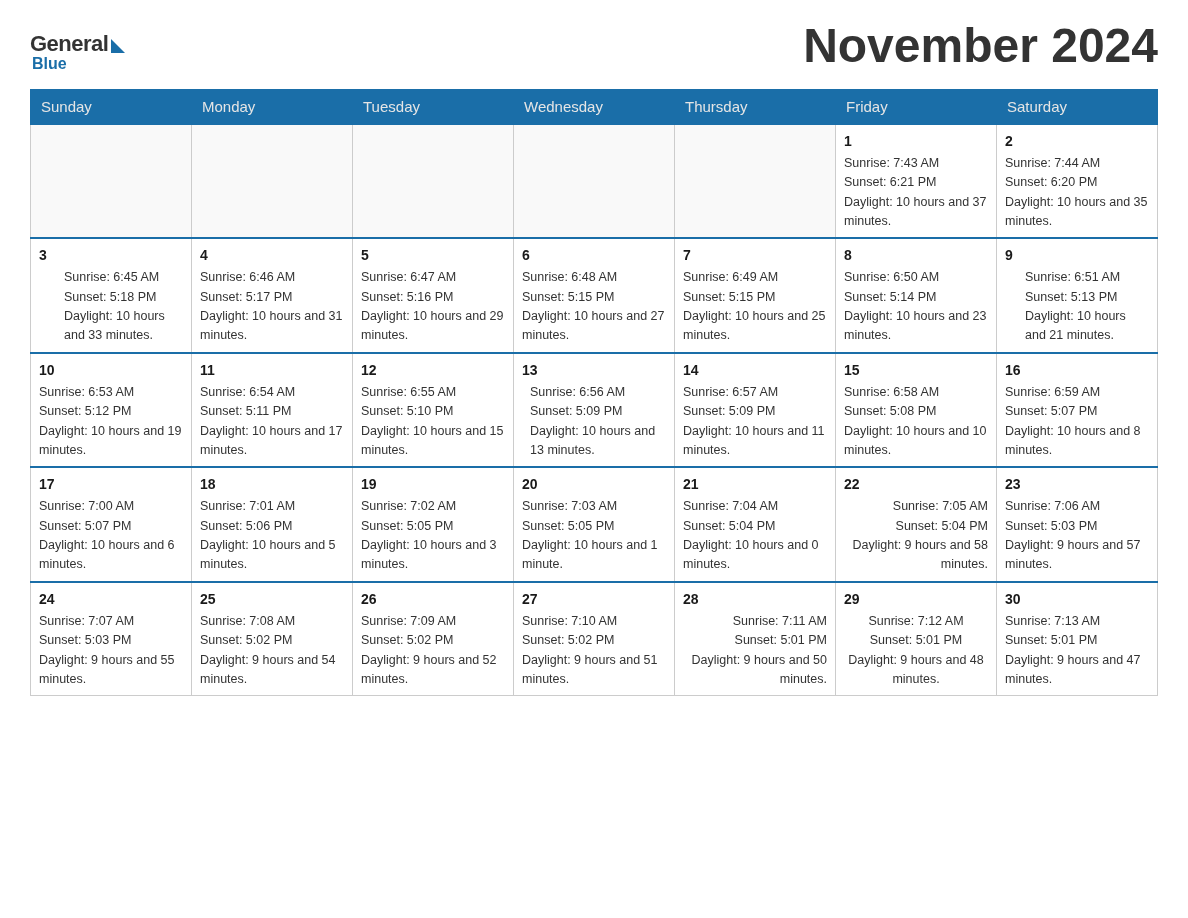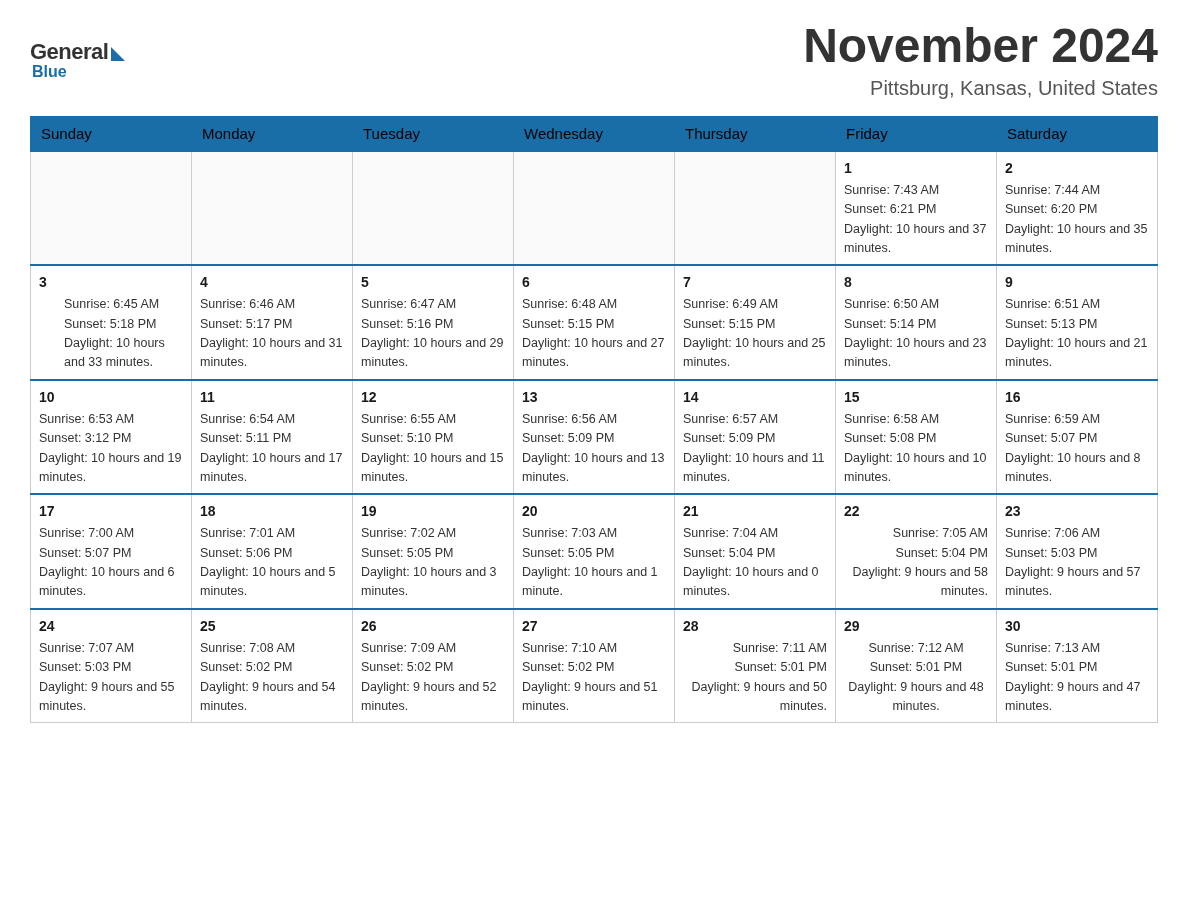--- a/index.html
+++ b/index.html
@@ -7,21 +7,21 @@
       font-family: Arial, Helvetica, sans-serif;
       background: #fff;
       color: #333;
       padding: 20px 30px;
       width: 1188px;
       min-height: 918px;
     }
     .header {
       display: flex;
       justify-content: space-between;
-      align-items: center;
+      align-items: flex-end;
       margin-bottom: 16px;
     }
     .logo {
       display: flex;
       flex-direction: column;
       align-items: flex-start;
     }
     .logo-top {
       display: flex;
       align-items: center;
@@ -63,21 +63,21 @@
       margin-top: 4px;
     }
 
     .calendar {
       width: 100%;
       border-collapse: collapse;
       border: 1px solid #aaa;
     }
     .calendar th {
       background-color: #1a6ea8;
-      color: #000000;
+      color: #e5e5e5;
       font-size: 15px;
       font-weight: normal;
       padding: 8px 10px;
       text-align: left;
       border: 1px solid #1a6ea8;
     }
     .calendar td {
       width: 14.28%;
       vertical-align: top;
       padding: 6px 8px;
@@ -115,21 +115,20 @@
 <div class="header">
   <div class="logo">
     <div class="logo-top">
       <span class="logo-general">General</span>
       <div class="logo-triangle"></div>
     </div>
     <span class="logo-blue">Blue</span>
   </div>
   <div class="title-section">
     <div class="month-title">November 2024</div>
-    <div class="location">Pittsburg, Kansas, United States</div>
   </div>
 </div>
 
 <table class="calendar">
   <thead>
     <tr>
     <th>Sunday</th>
         <th>Monday</th>
         <th>Tuesday</th>
         <th>Wednesday</th>
@@ -190,47 +189,47 @@
 Daylight: 10 hours and 25 minutes.</div>
         </td>
         <td>
           <span class="day-num">8</span>
           <div class="day-info" style="white-space: pre-line;">Sunrise: 6:50 AM
 Sunset: 5:14 PM
 Daylight: 10 hours and 23 minutes.</div>
         </td>
         <td>
           <span class="day-num">9</span>
-          <div class="day-info" style="white-space: pre-line;">Sunrise: 6:51 AM
+          <div class="day-info" style="white-space: pre-line; margin-left: 20px;">Sunrise: 6:51 AM
 Sunset: 5:13 PM
 Daylight: 10 hours and 21 minutes.</div>
         </td>
       </tr>
       <tr>
         <td>
           <span class="day-num">10</span>
           <div class="day-info" style="white-space: pre-line;">Sunrise: 6:53 AM
-Sunset: 3:12 PM
+Sunset: 5:12 PM
 Daylight: 10 hours and 19 minutes.</div>
         </td>
         <td>
           <span class="day-num">11</span>
           <div class="day-info" style="white-space: pre-line;">Sunrise: 6:54 AM
 Sunset: 5:11 PM
 Daylight: 10 hours and 17 minutes.</div>
         </td>
         <td>
           <span class="day-num">12</span>
           <div class="day-info" style="white-space: pre-line;">Sunrise: 6:55 AM
 Sunset: 5:10 PM
 Daylight: 10 hours and 15 minutes.</div>
         </td>
         <td>
           <span class="day-num">13</span>
-          <div class="day-info" style="white-space: pre-line;">Sunrise: 6:56 AM
+          <div class="day-info" style="white-space: pre-line; margin-left: 8px;">Sunrise: 6:56 AM
 Sunset: 5:09 PM
 Daylight: 10 hours and 13 minutes.</div>
         </td>
         <td>
           <span class="day-num">14</span>
           <div class="day-info" style="white-space: pre-line;">Sunrise: 6:57 AM
 Sunset: 5:09 PM
 Daylight: 10 hours and 11 minutes.</div>
         </td>
         <td>

